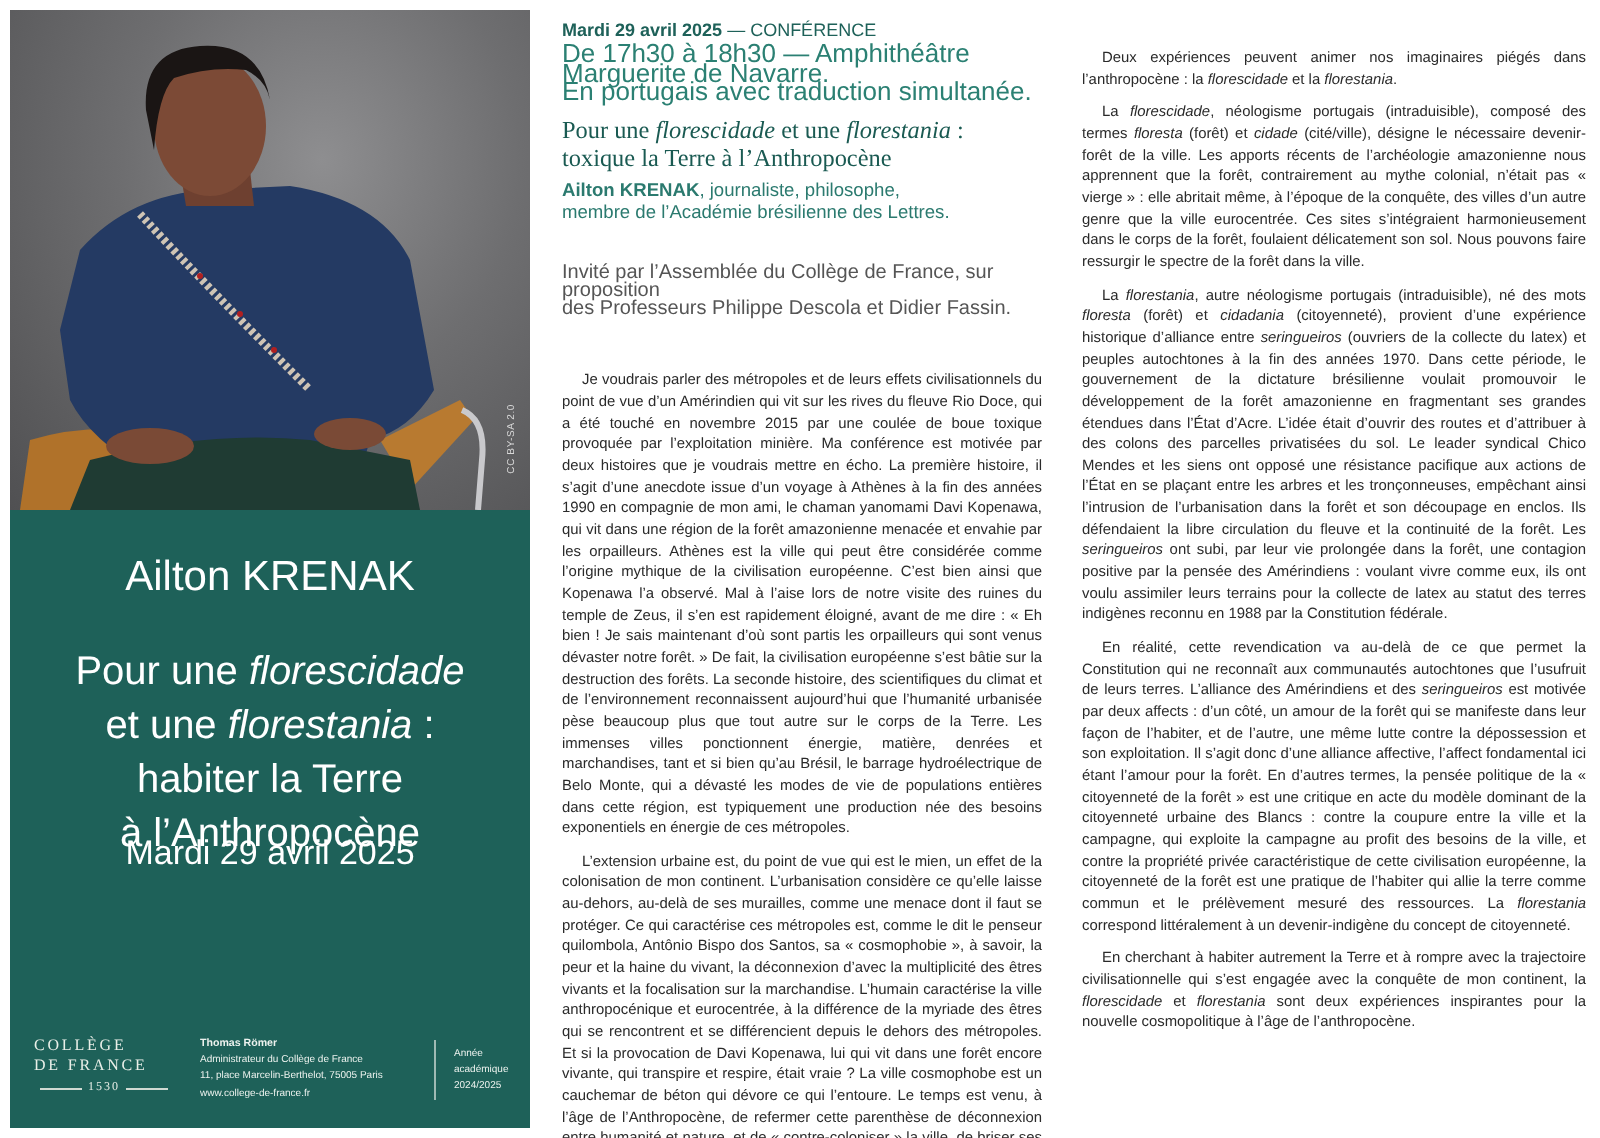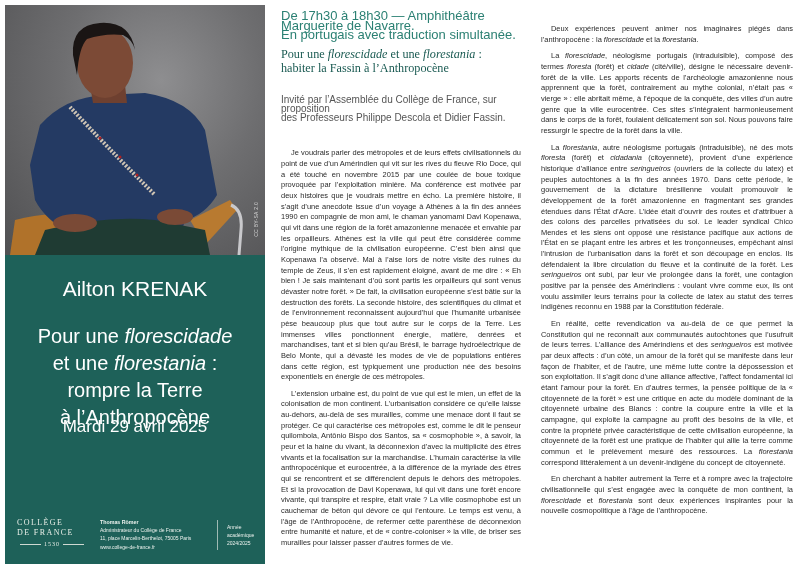--- a/index.html
+++ b/index.html
@@ -90,21 +90,21 @@
       <path d="M65 102 Q100 140 150 190" stroke="#cfc4b4" stroke-width="4" stroke-dasharray="2 1.5" fill="none"></path>
       <circle cx="95" cy="133" r="1.5" fill="#b02020"></circle>
       <circle cx="115" cy="152" r="1.5" fill="#b02020"></circle>
       <circle cx="132" cy="170" r="1.5" fill="#b02020"></circle>
     </svg>
     <div class="credit">CC BY-SA 2.0</div>
   </div>
 
   <div class="green">
     <div class="speaker-name">Ailton KRENAK</div>
-    <div class="big-title"><span>Pour une </span><i>florescidade</i><br><span>et une </span><i>florestania</i><span> :</span><br><span>rompre la Terre</span><br><span>à l’Anthropocène</span></div>
+    <div class="big-title"><span>Pour une </span><i>florescidade</i><br><span>et une </span><i>florestania</i><span> :</span><br><span>habiter la Terre</span><br><span>à l’Anthropocène</span></div>
     <div class="big-date">Mardi 29 avril 2025</div>
 
     <div class="footer">
       <div class="logo">
         <div>COLLÈGE</div>
         <div>DE FRANCE</div>
         <div class="year">1530</div>
       </div>
       <div class="admin">
         <div class="n">Thomas Römer</div>
@@ -116,23 +116,30 @@
       <div class="annee">
         <div>Année</div>
         <div>académique</div>
         <div>2024/2025</div>
       </div>
     </div>
   </div>
 </div>
 
 <div class="mid">
+  <div class="datehead">
+    <b>Mardi 29 avril 2025</b><span> — CONFÉRENCE</span>
+  </div>
   <div class="info">De 17h30 à 18h30 — Amphithéâtre Marguerite de Navarre.</div>
   <div class="info" style="margin-top:0">En portugais avec traduction simultanée.</div>
-  <div class="title"><span>Pour une </span><i>florescidade</i><span> et une </span><i>florestania</i><span> :</span><br><span>habiter la Fassin à l’Anthropocène</span></div>
+  <div class="title"><span>Pour une </span><i>florescidade</i><span> et une </span><i>florestania</i><span> :</span><br><span>toxique la Terre à l’Anthropocène</span></div>
+  <div class="speaker">
+    <b>Ailton KRENAK</b><span>, journaliste, philosophe,</span><br>
+    <span>membre de l’Académie brésilienne des Lettres.</span>
+  </div>
   <div class="invite">
     <span>Invité par l’Assemblée du Collège de France, sur proposition</span><br>
     <span>des Professeurs Philippe Descola et Didier Fassin.</span>
   </div>
   <div class="body">
       <p><span>Je voudrais parler des métropoles et de leurs effets civilisationnels du point de vue d’un Amérindien qui vit sur les rives du fleuve Rio Doce, qui a été touché en novembre 2015 par une coulée de boue toxique provoquée par l’exploitation minière. Ma conférence est motivée par deux histoires que je voudrais mettre en écho. La première histoire, il s’agit d’une anecdote issue d’un voyage à Athènes à la fin des années 1990 en compagnie de mon ami, le chaman yanomami Davi Kopenawa, qui vit dans une région de la forêt amazonienne menacée et envahie par les orpailleurs. Athènes est la ville qui peut être considérée comme l’origine mythique de la civilisation européenne. C’est bien ainsi que Kopenawa l’a observé. Mal à l’aise lors de notre visite des ruines du temple de Zeus, il s’en est rapidement éloigné, avant de me dire : « Eh bien ! Je sais maintenant d’où sont partis les orpailleurs qui sont venus dévaster notre forêt. » De fait, la civilisation européenne s’est bâtie sur la destruction des forêts. La seconde histoire, des scientifiques du climat et de l’environnement reconnaissent aujourd’hui que l’humanité urbanisée pèse beaucoup plus que tout autre sur le corps de la Terre. Les immenses villes ponctionnent énergie, matière, denrées et marchandises, tant et si bien qu’au Brésil, le barrage hydroélectrique de Belo Monte, qui a dévasté les modes de vie de populations entières dans cette région, est typiquement une production née des besoins exponentiels en énergie de ces métropoles.</span></p>
       <p><span>L’extension urbaine est, du point de vue qui est le mien, un effet de la colonisation de mon continent. L’urbanisation considère ce qu’elle laisse au-dehors, au-delà de ses murailles, comme une menace dont il faut se protéger. Ce qui caractérise ces métropoles est, comme le dit le penseur quilombola, Antônio Bispo dos Santos, sa « cosmophobie », à savoir, la peur et la haine du vivant, la déconnexion d’avec la multiplicité des êtres vivants et la focalisation sur la marchandise. L’humain caractérise la ville anthropocénique et eurocentrée, à la différence de la myriade des êtres qui se rencontrent et se différencient depuis le dehors des métropoles. Et si la provocation de Davi Kopenawa, lui qui vit dans une forêt encore vivante, qui transpire et respire, était vraie ? La ville cosmophobe est un cauchemar de béton qui dévore ce qui l’entoure. Le temps est venu, à l’âge de l’Anthropocène, de refermer cette parenthèse de déconnexion entre humanité et nature, et de « contre-coloniser » la ville, de briser ses murailles pour laisser passer d’autres formes de vie.</span></p>
     </div>
 </div>
 

